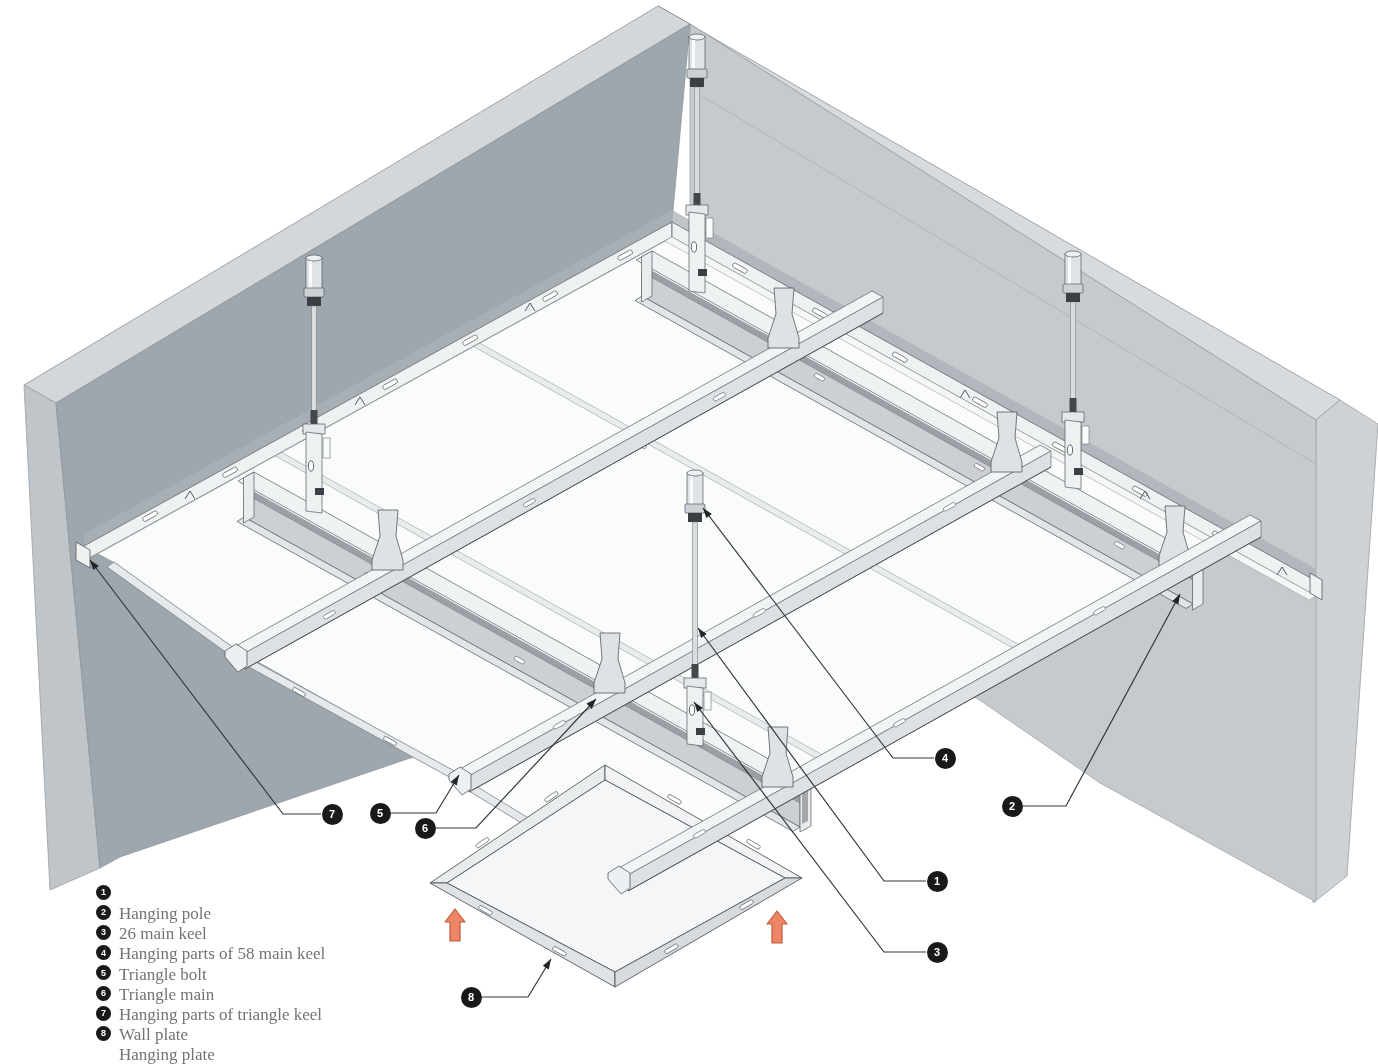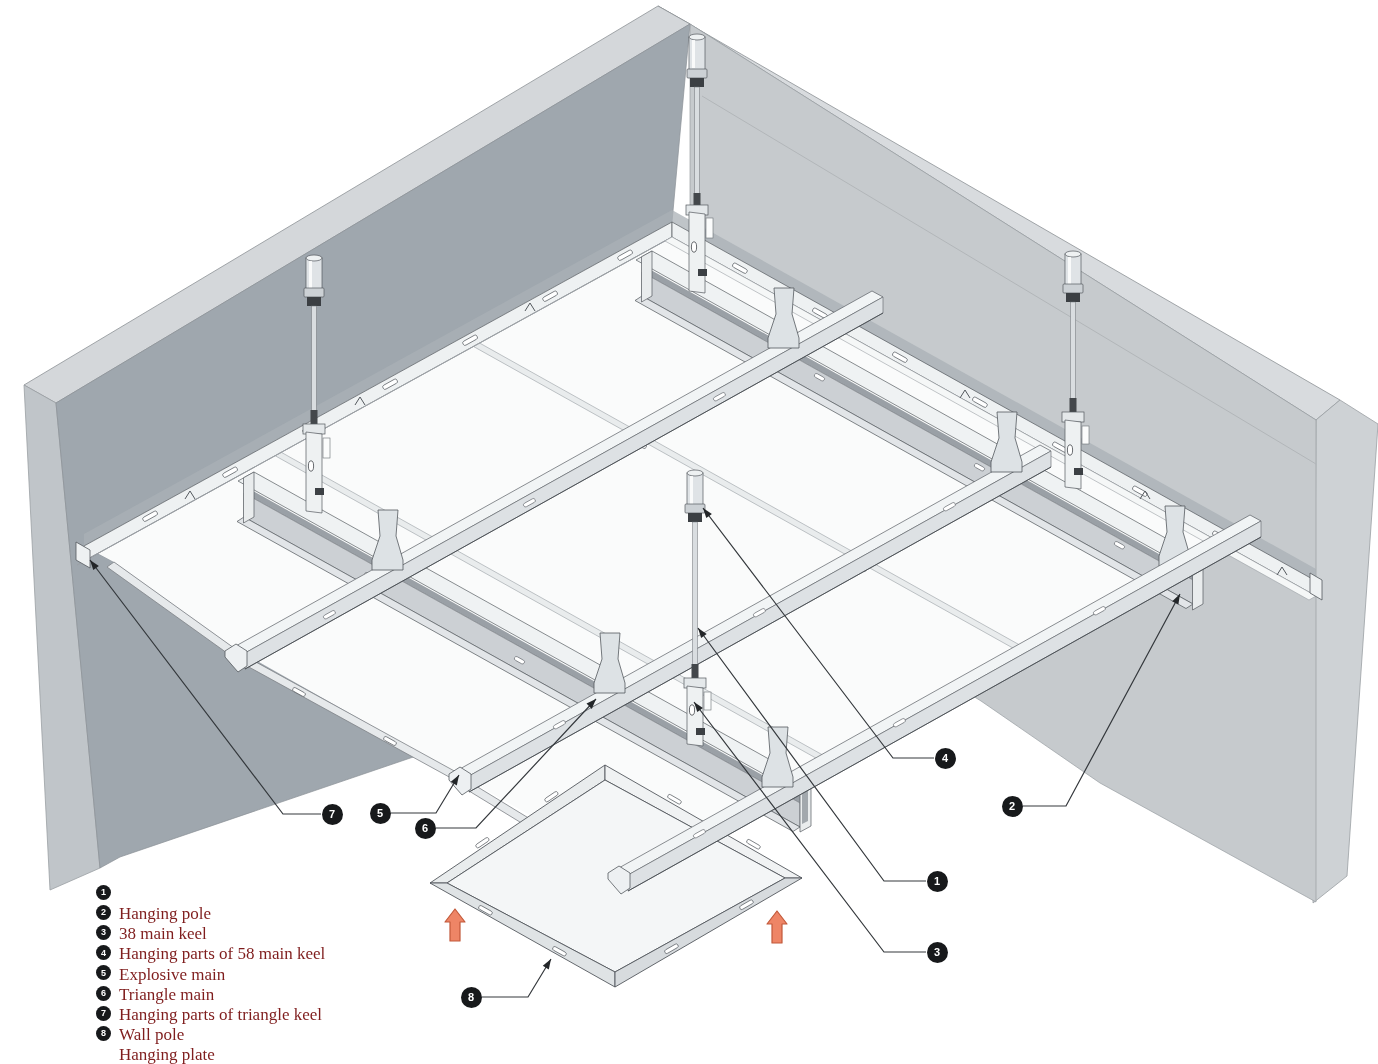--- a/index.html
+++ b/index.html
@@ -6,21 +6,21 @@
   #stage{position:relative;width:1378px;height:1064px;background:#ffffff;overflow:hidden;
          font-family:"Liberation Sans",sans-serif;}
   #stage svg{position:absolute;left:0;top:0;}
   .marker{position:absolute;width:21px;height:21px;border-radius:50%;background:#17191b;
           color:#ffffff;display:flex;align-items:center;justify-content:center;
           font:bold 11px "Liberation Sans",sans-serif;z-index:30;}
   #legend{position:absolute;left:96px;top:882px;z-index:25;}
   .lrow{display:flex;align-items:center;height:20.2px;gap:8px;}
   .lnum{flex:0 0 15px;width:15px;height:15px;border-radius:50%;background:#17191b;color:#fff;
         display:flex;align-items:center;justify-content:center;font:bold 9px "Liberation Sans",sans-serif;}
-  .ltext{font:17px "Liberation Serif",serif;color:#7f1d1d;white-space:nowrap;margin-top:44px;}
+  .ltext{font:17px "Liberation Serif",serif;color:#737373;white-space:nowrap;margin-top:44px;}
 </style>
 </head>
 <body>
 
 <div id="stage">
 
 <svg width="1378" height="1064" viewBox="0 0 1378 1064">
 
   <g>
     <polygon points="658,6 690,24 1316,420 1340,400" fill="#d8dbde" stroke="#8d9296" stroke-width="0.8"></polygon>
@@ -293,41 +293,41 @@
 <div class="marker" style="left:321.5px;top:803.5px">7</div>
 <div class="marker" style="left:460.5px;top:986.5px">8</div>
 
 <div id="legend">
   <div class="lrow">
         <span class="lnum">1</span>
         <span class="ltext">Hanging pole</span>
       </div>
   <div class="lrow">
         <span class="lnum">2</span>
-        <span class="ltext">38 main keel</span>
+        <span class="ltext">26 main keel</span>
       </div>
   <div class="lrow">
         <span class="lnum">3</span>
         <span class="ltext">Hanging parts of 58 main keel</span>
       </div>
   <div class="lrow">
         <span class="lnum">4</span>
-        <span class="ltext">Explosive main</span>
+        <span class="ltext">Triangle bolt</span>
       </div>
   <div class="lrow">
         <span class="lnum">5</span>
         <span class="ltext">Triangle main</span>
       </div>
   <div class="lrow">
         <span class="lnum">6</span>
         <span class="ltext">Hanging parts of triangle keel</span>
       </div>
   <div class="lrow">
         <span class="lnum">7</span>
-        <span class="ltext">Wall pole</span>
+        <span class="ltext">Wall plate</span>
       </div>
   <div class="lrow">
         <span class="lnum">8</span>
         <span class="ltext">Hanging plate</span>
       </div>
 </div>
 
 </div>
 
 </body></html>

